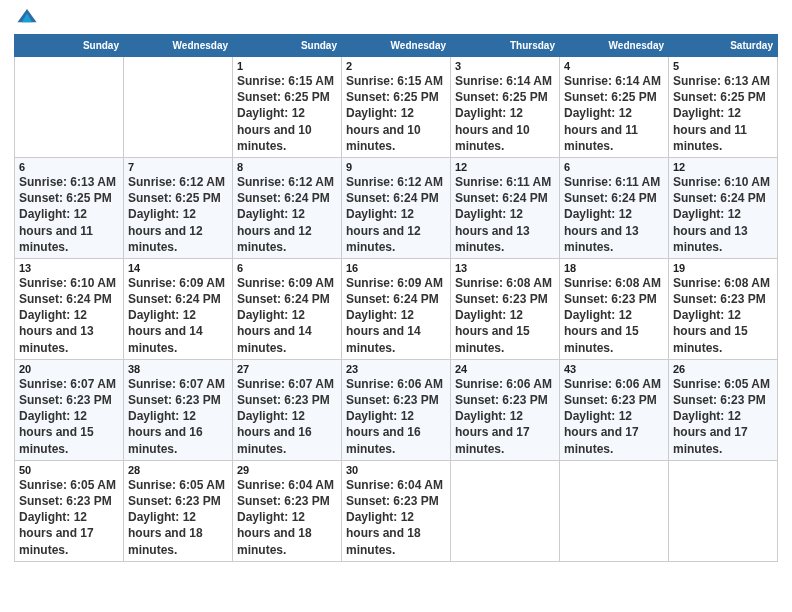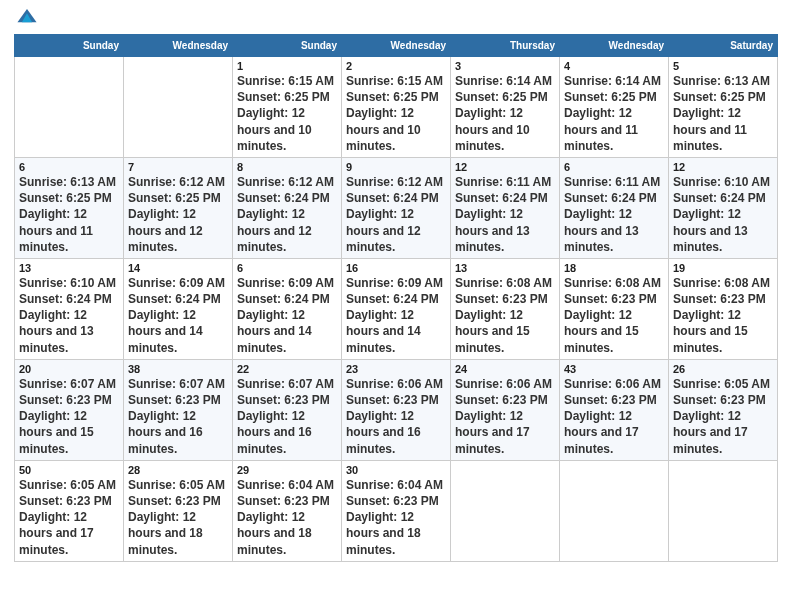--- a/index.html
+++ b/index.html
@@ -271,21 +271,21 @@
 Sunset: 6:23 PM
 Daylight: 12 hours and 15 minutes.</div>
           </td>
           <td>
             <span class="day-num">38</span>
             <div class="day-info" style="white-space: pre-line;">Sunrise: 6:07 AM
 Sunset: 6:23 PM
 Daylight: 12 hours and 16 minutes.</div>
           </td>
           <td>
-            <span class="day-num">22</span>
+            <span class="day-num">27</span>
             <div class="day-info" style="white-space: pre-line;">Sunrise: 6:07 AM
 Sunset: 6:23 PM
 Daylight: 12 hours and 16 minutes.</div>
           </td>
           <td>
             <span class="day-num">23</span>
             <div class="day-info" style="white-space: pre-line;">Sunrise: 6:06 AM
 Sunset: 6:23 PM
 Daylight: 12 hours and 16 minutes.</div>
           </td>

